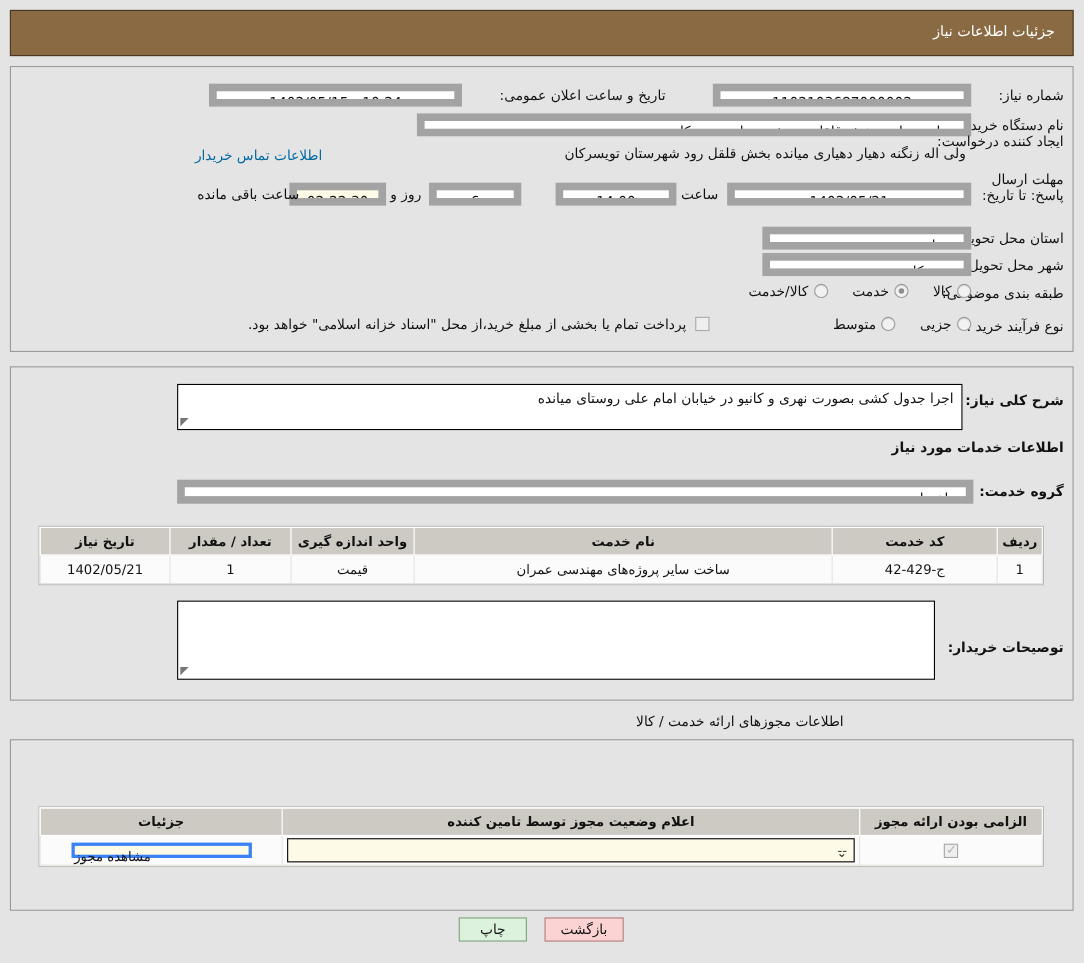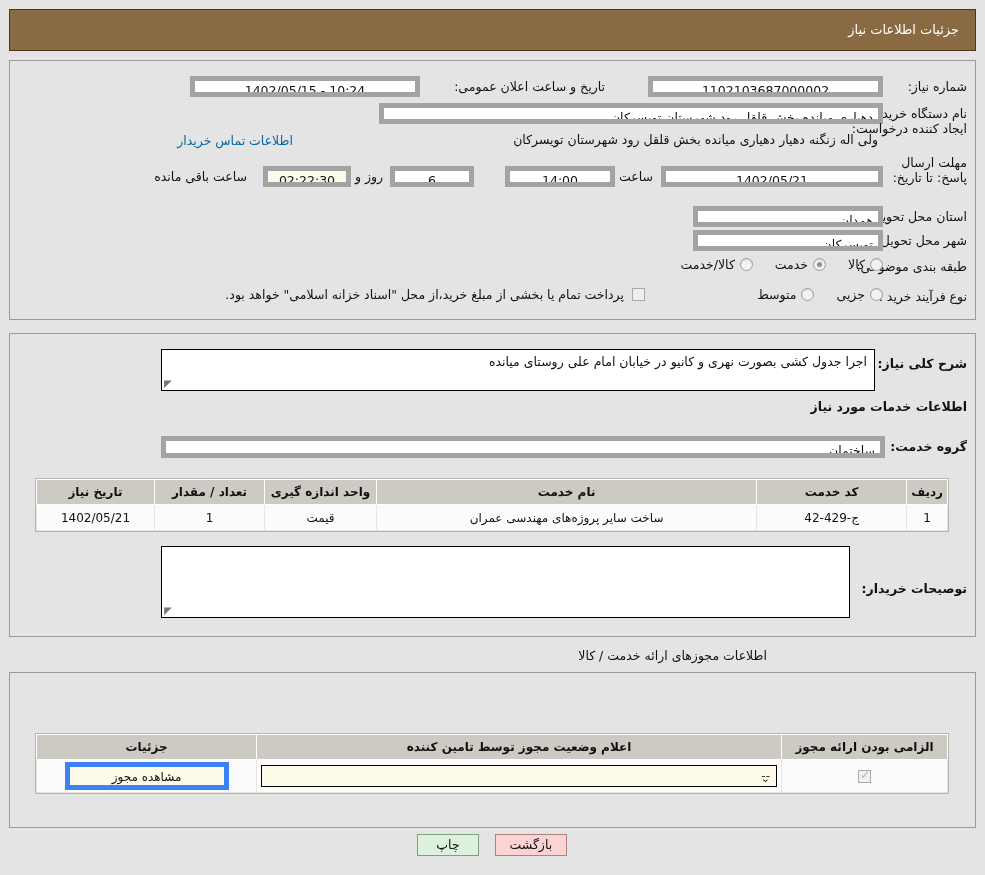--- a/index.html
+++ b/index.html
@@ -64,21 +64,21 @@
   #panel-main { left: 9px; top: 60px; width: 967px; height: 260px; }
   #panel-desc { left: 9px; top: 333px; width: 967px; height: 304px; }
   #panel-lic  { left: 9px; top: 672px; width: 967px; height: 156px; }
 
   .row { position: absolute; display: flex; align-items: center; }
   .lbl { font-size: 12.5px; color: #111; white-space: nowrap; }
   .lbl-bold { font-weight: bold; font-size: 13px; color: #000; }
 
   .fld {
     background: #ffffff;
-    border: 5px solid #a3a3a3;
+    border: 7px solid #a3a3a3;
     height: 21px;
     line-height: 19px;
     font-size: 12.5px;
     padding: 0 5px;
     text-align: center;
     color: #111;
     overflow: hidden;
     white-space: nowrap;
   }
   .fld-right { text-align: right; }
@@ -181,25 +181,25 @@
     text-align: right;
     position: relative;
     color: #333;
   }
   .sel .arrow {
     position: absolute; right: 6px; top: 3px;
     font-size: 11px; color: #222;
   }
   .btn-small {
     background: #fdfbe8;
-    border: 5px solid #3b82f6;
-    height: 28px;
+    border: 3px solid #3b82f6;
+    height: 14px;
     line-height: 20px;
     font-size: 12px;
-    text-align: center;
+    text-align: left;
     color: #111;
     cursor: pointer;
   }
 
   
   .btn {
     border: 1px solid #7a7a7a;
     height: 22px;
     line-height: 20px;
     font-size: 12.5px;
@@ -245,21 +245,21 @@
     <div class="fld fld-right" style="position:absolute; right:92px; top:69px; width:575px; border:none; background:transparent;">ولی اله زنگنه دهیار دهیاری میانده بخش قلقل رود شهرستان تویسرکان</div>
     <a class="link" style="position:absolute; right:682px; top:72px;">اطلاعات تماس خریدار</a>
 
     <div class="sub-label" style="right:8px; top:94px; line-height:15px; width:78px;">مهلت ارسال پاسخ: تا تاریخ:</div>
     <div class="fld" style="position:absolute; right:92px; top:105px; width:222px;">1402/05/21</div>
     <div class="sub-label" style="right:322px; top:108px;">ساعت</div>
     <div class="fld" style="position:absolute; right:360px; top:105px; width:110px;">14:00</div>
     <div class="fld" style="position:absolute; right:501px; top:105px; width:84px;">6</div>
     <div class="sub-label" style="right:592px; top:108px;">روز و</div>
     <div class="fld fld-cream" style="position:absolute; right:624px; top:105px; width:88px;">02:22:30</div>
-    <div class="sub-label" style="right:728px; top:108px;">ساعت باقی مانده</div>
+    <div class="sub-label" style="right:703px; top:108px;">ساعت باقی مانده</div>
 
     <div class="sub-label" style="right:8px; top:148px;">استان محل تحویل:</div>
     <div class="fld fld-right" style="position:absolute; right:92px; top:145px; width:190px;">همدان</div>
 
     <div class="sub-label" style="right:8px; top:172px;">شهر محل تحویل:</div>
     <div class="fld fld-right" style="position:absolute; right:92px; top:169px; width:190px;">تویسرکان</div>
 
     <div class="sub-label" style="right:8px; top:198px;">طبقه بندی موضوعی:</div>
     <div class="row" style="right:92px; top:196px;">
       <span class="radio"></span>

